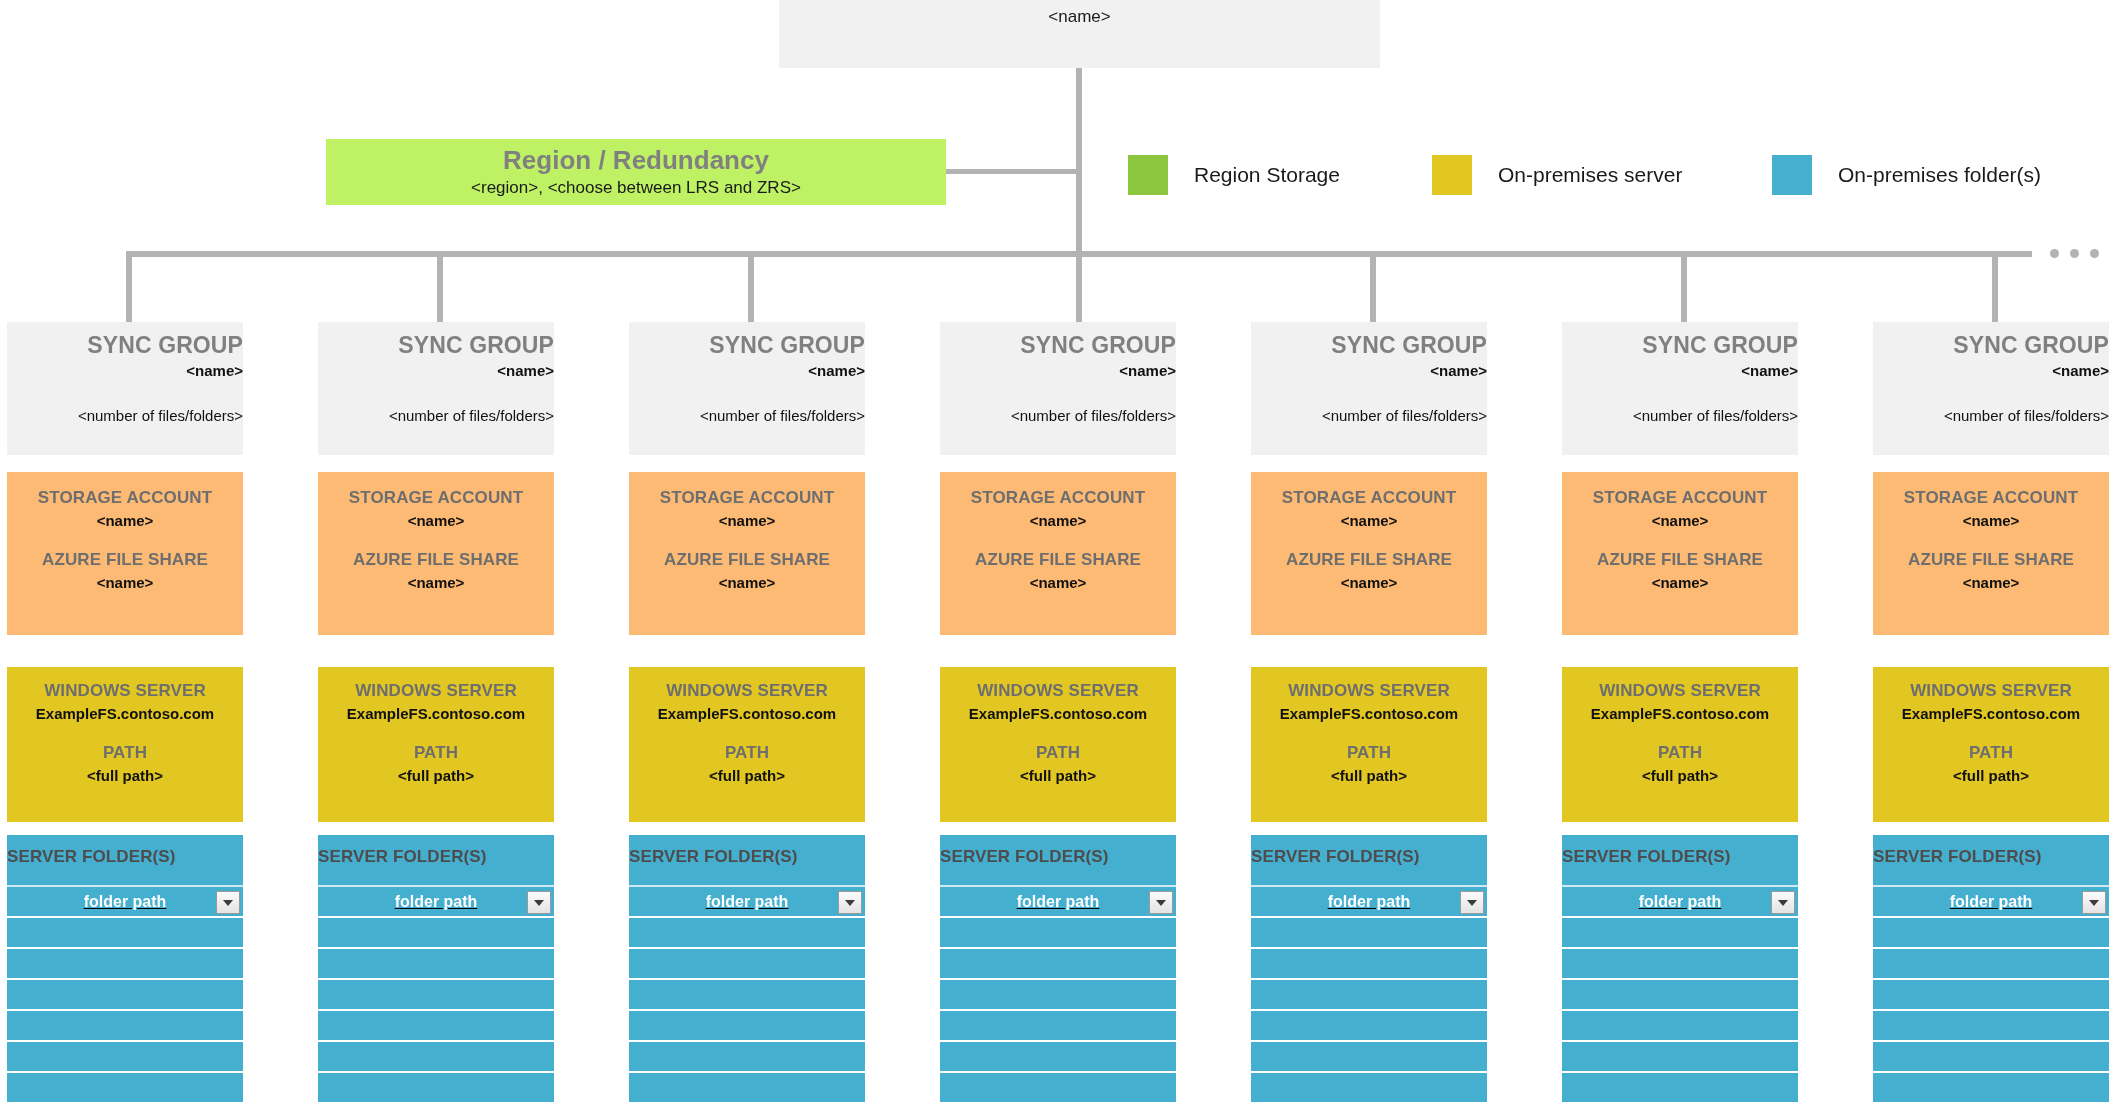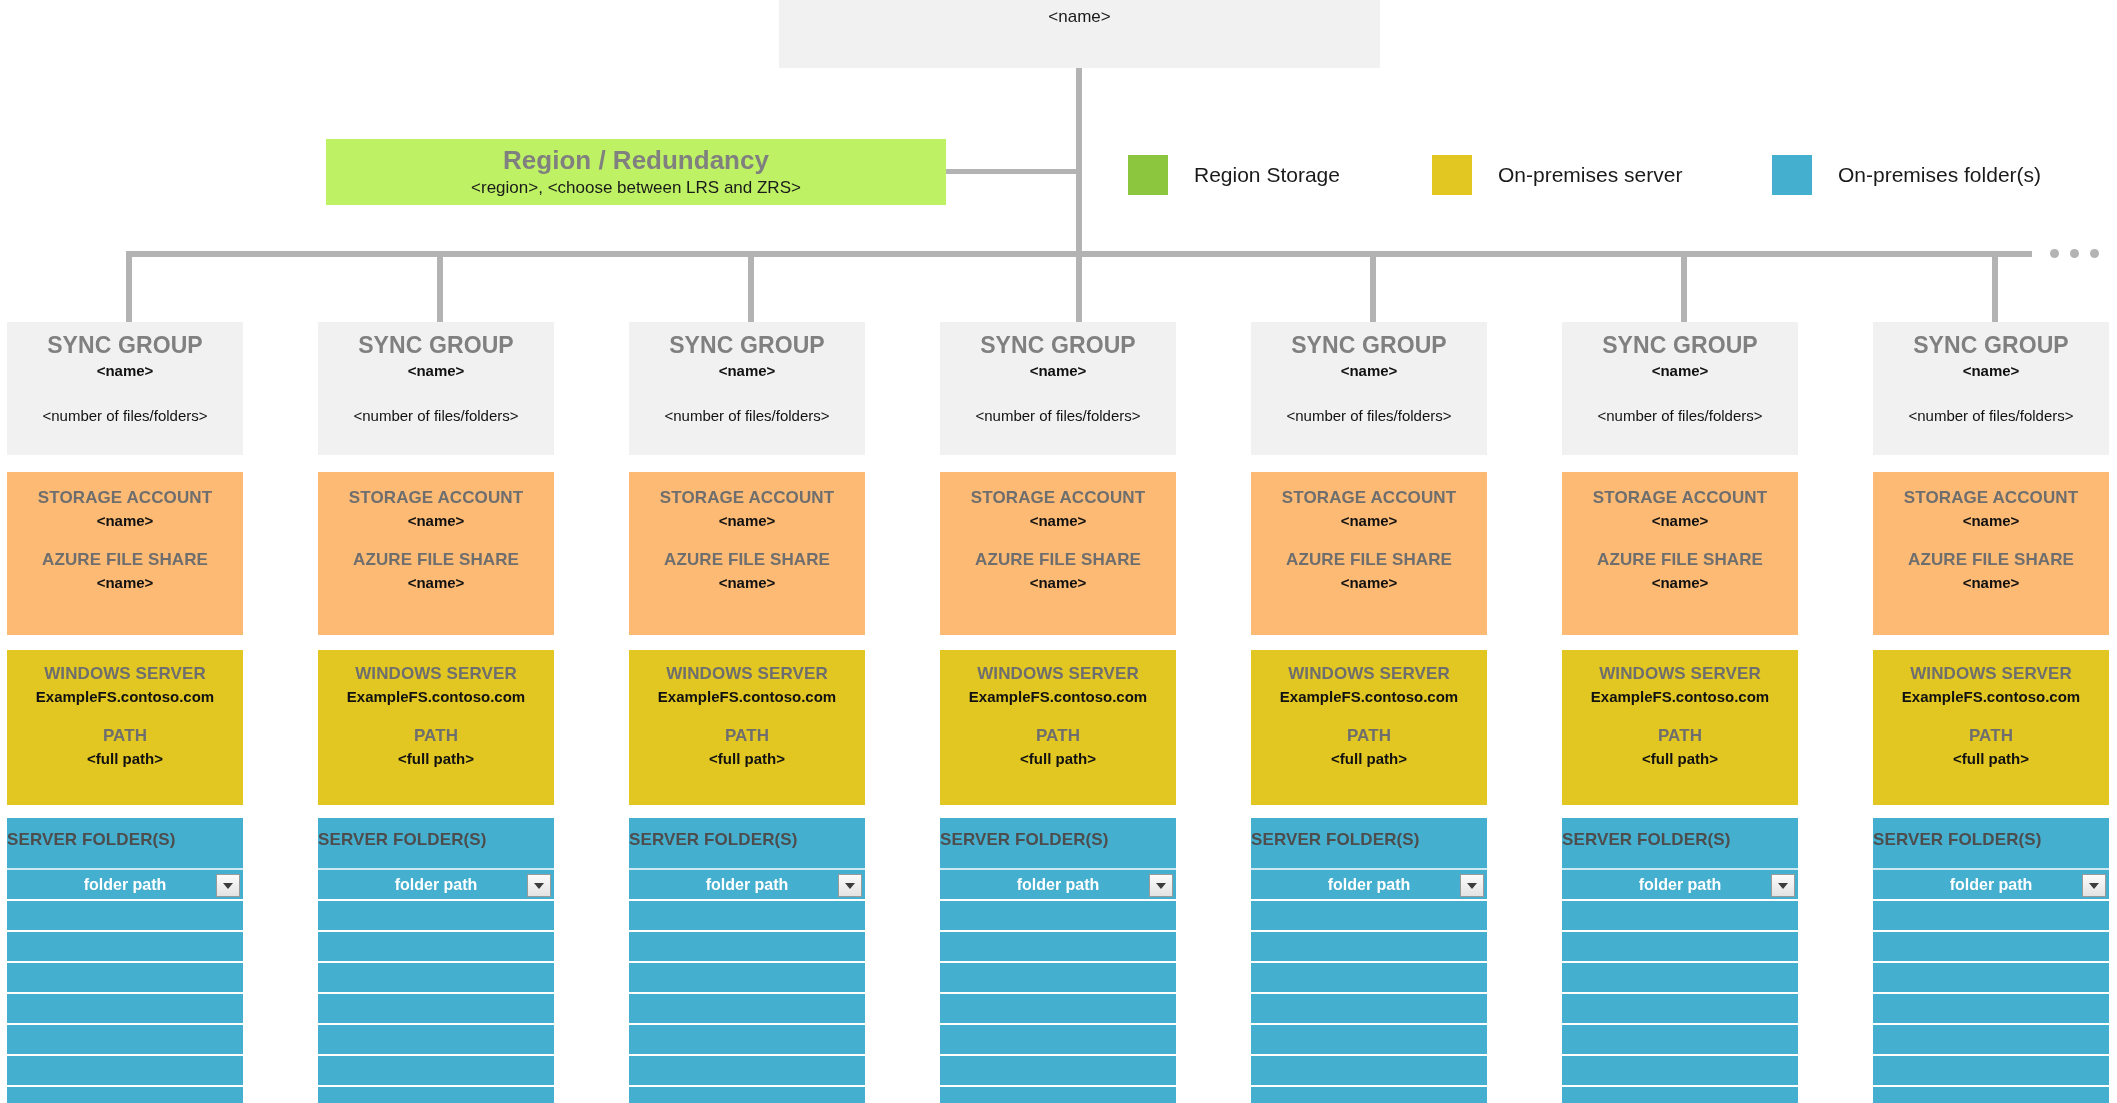--- a/index.html
+++ b/index.html
@@ -98,21 +98,21 @@
   
   .column {
     position: absolute;
     top: 322px;
     width: 236px;
   }
 
   .sg-box {
     background: #f1f1f1;
     height: 133px;
-    text-align: center;
+    text-align: right;
     padding-top: 9px;
   }
   .sg-title {
     font-size: 23px;
     font-weight: bold;
     color: #808080;
     line-height: 29px;
     letter-spacing: 0.1px;
   }
   .sg-name {
@@ -144,21 +144,21 @@
   }
   .blk-val {
     font-size: 15px;
     font-weight: bold;
     color: #111111;
     line-height: 22px;
   }
   .blk-gap { height: 16px; }
 
   .yellow-box {
-    margin-top: 15px;
+    margin-top: 32px;
     background: #E2C722;
     height: 155px;
     text-align: center;
     padding-top: 12px;
   }
 
   .blue-box {
     margin-top: 13px;
     background: #45AFD0;
     padding-top: 10px;
@@ -173,20 +173,21 @@
     padding-bottom: 16px;
   }
   .folder-row {
     position: relative;
     height: 31px;
     background: #45AFD0;
     border-top: 2px solid #ffffff;
     display: flex;
     align-items: center;
     justify-content: center;
+    text-decoration: underline;
   }
   .folder-row.first {
     border-top: 2px solid #cfe9f2;
   }
   .folder-label {
     font-size: 16px;
     font-weight: bold;
     color: #ffffff;
     line-height: 20px;
   }

